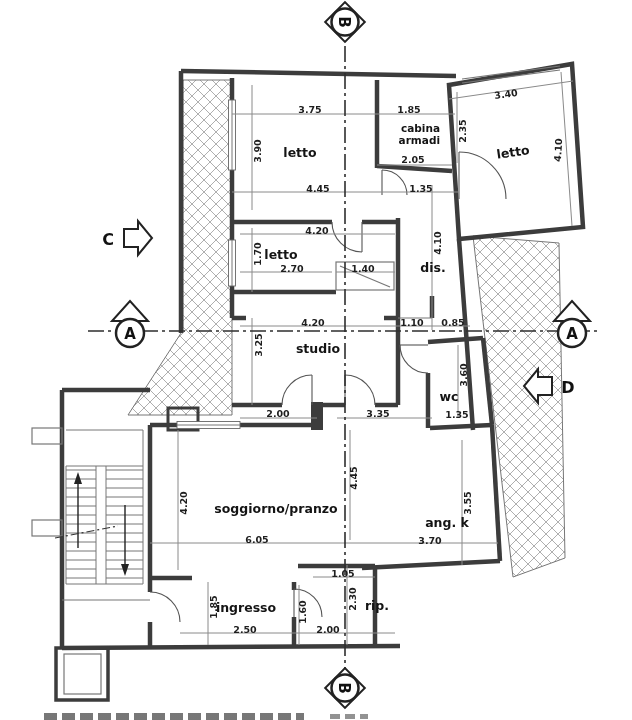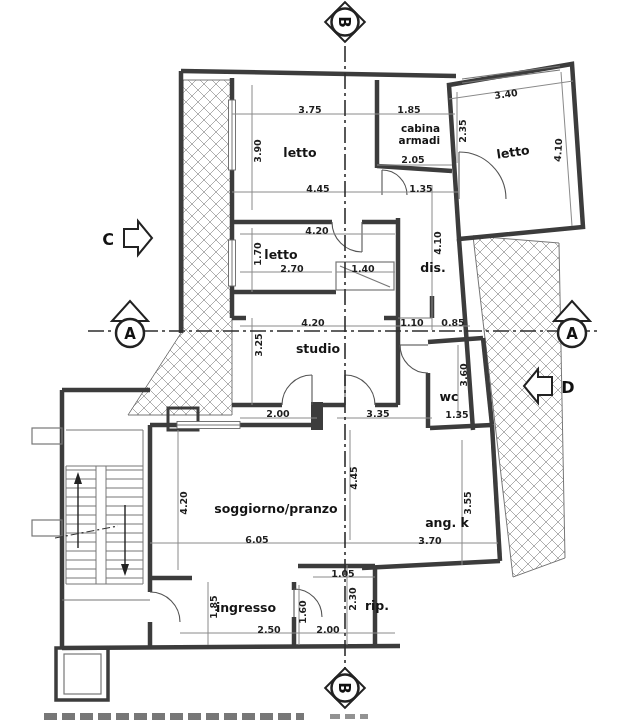--- a/index.html
+++ b/index.html
@@ -213,21 +213,21 @@
       <span class="lbl dim" style="left: 278px; top: 413px; transform: translate(-50%, -50%) rotate(0deg);">2.00</span>
       <span class="lbl dim" style="left: 378px; top: 413px; transform: translate(-50%, -50%) rotate(0deg);">3.35</span>
       <span class="lbl dim" style="left: 463px; top: 375px; transform: translate(-50%, -50%) rotate(-90deg);">3.60</span>
       <span class="lbl dim" style="left: 457px; top: 414px; transform: translate(-50%, -50%) rotate(0deg);">1.35</span>
       <span class="lbl dim" style="left: 183px; top: 503px; transform: translate(-50%, -50%) rotate(-90deg);">4.20</span>
       <span class="lbl dim" style="left: 353px; top: 478px; transform: translate(-50%, -50%) rotate(-90deg);">4.45</span>
       <span class="lbl dim" style="left: 257px; top: 539px; transform: translate(-50%, -50%) rotate(0deg);">6.05</span>
       <span class="lbl dim" style="left: 467px; top: 503px; transform: translate(-50%, -50%) rotate(-90deg);">3.55</span>
       <span class="lbl dim" style="left: 430px; top: 540px; transform: translate(-50%, -50%) rotate(0deg);">3.70</span>
       <span class="lbl dim" style="left: 213px; top: 607px; transform: translate(-50%, -50%) rotate(-90deg);">1.85</span>
-      <span class="lbl dim" style="left: 245px; top: 629px; transform: translate(-50%, -50%) rotate(0deg); margin-left: 24px;">2.50</span>
+      <span class="lbl dim" style="left: 245px; top: 629px; transform: translate(-50%, -50%) rotate(0deg);">2.50</span>
       <span class="lbl dim" style="left: 302px; top: 612px; transform: translate(-50%, -50%) rotate(-90deg);">1.60</span>
       <span class="lbl dim" style="left: 343px; top: 573px; transform: translate(-50%, -50%) rotate(0deg);">1.05</span>
       <span class="lbl dim" style="left: 352px; top: 599px; transform: translate(-50%, -50%) rotate(-90deg);">2.30</span>
       <span class="lbl dim" style="left: 328px; top: 629px; transform: translate(-50%, -50%) rotate(0deg);">2.00</span>
     </div>
 
   <div class="caption-cut"></div>
   <div class="caption-cut2"></div>
 </div>
 

